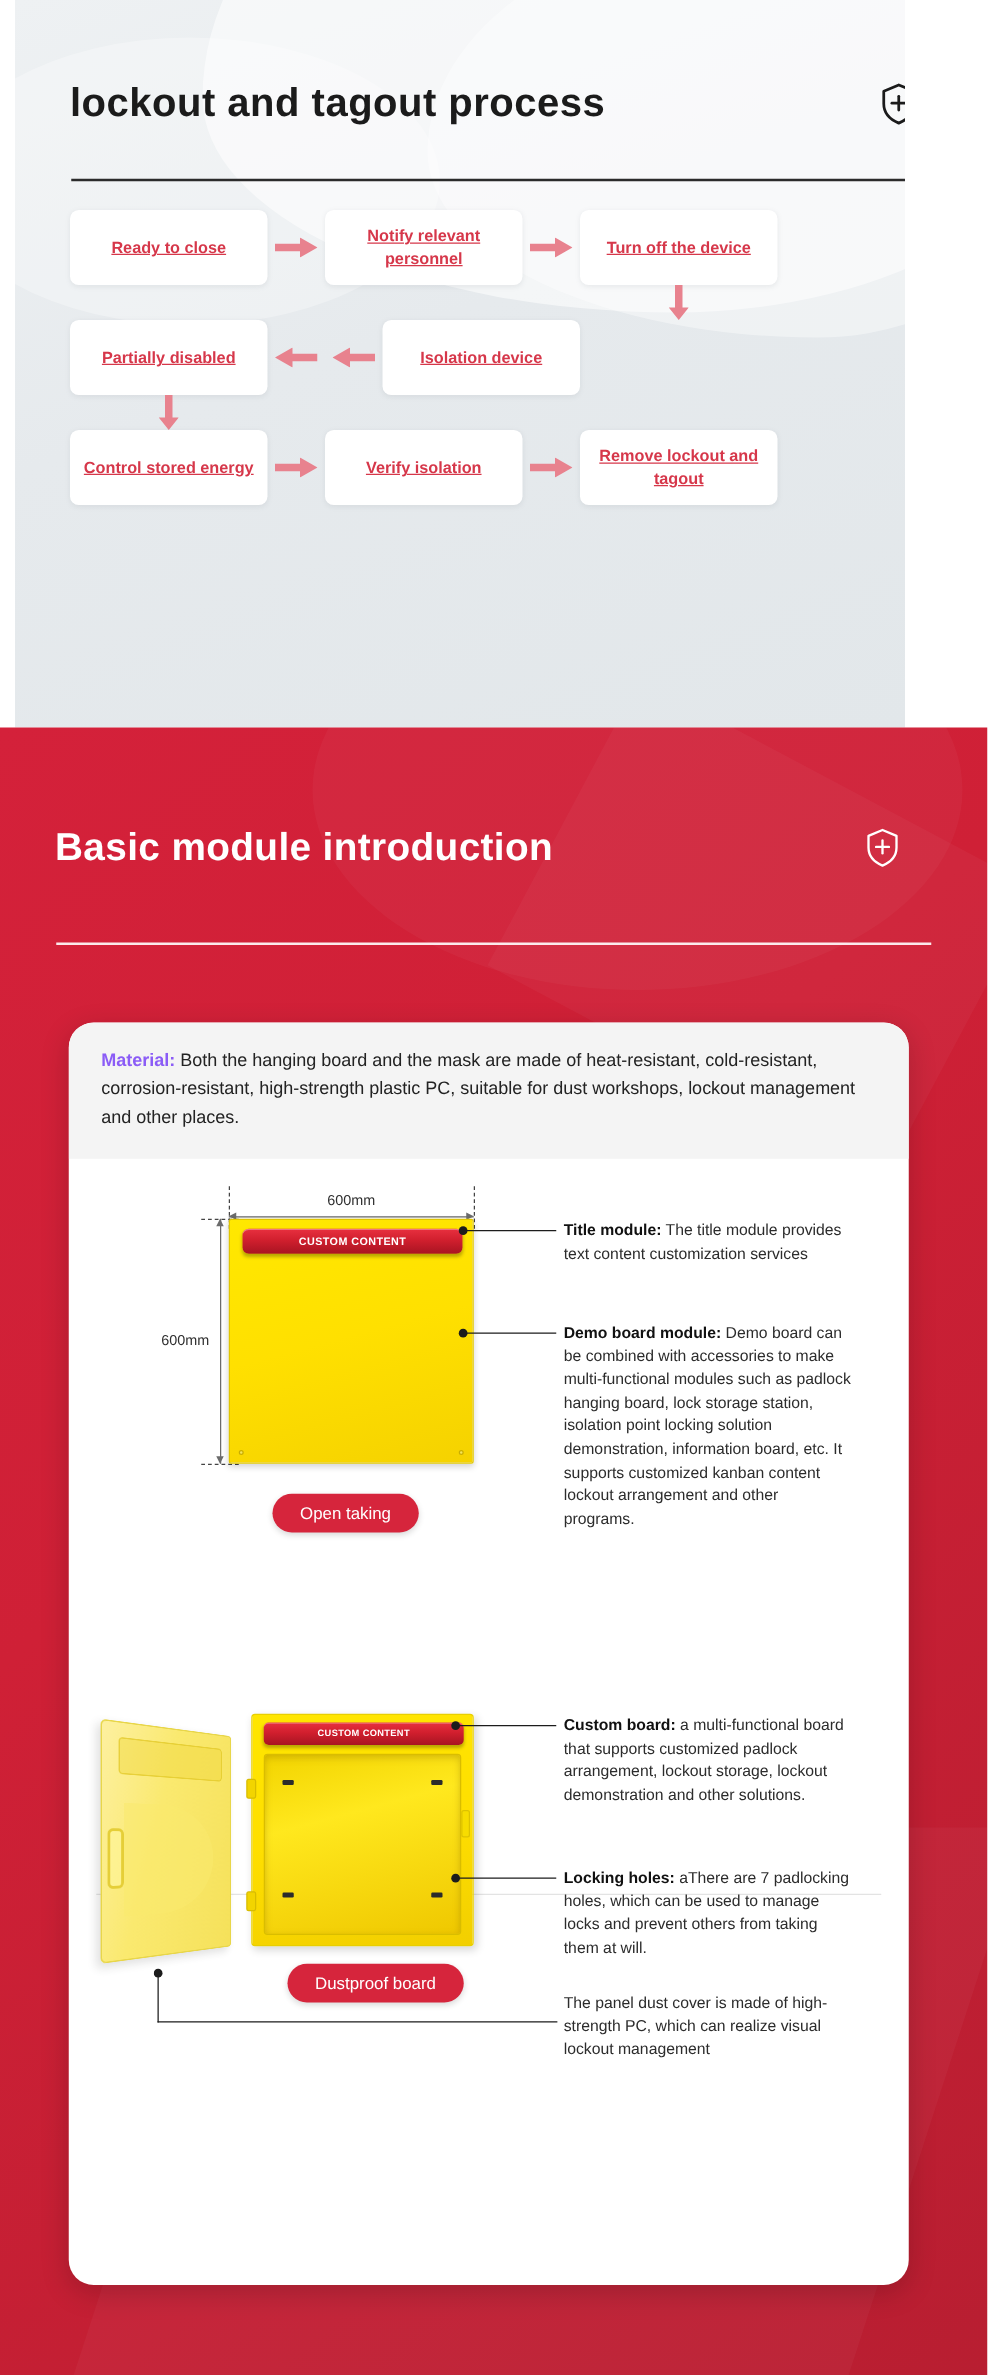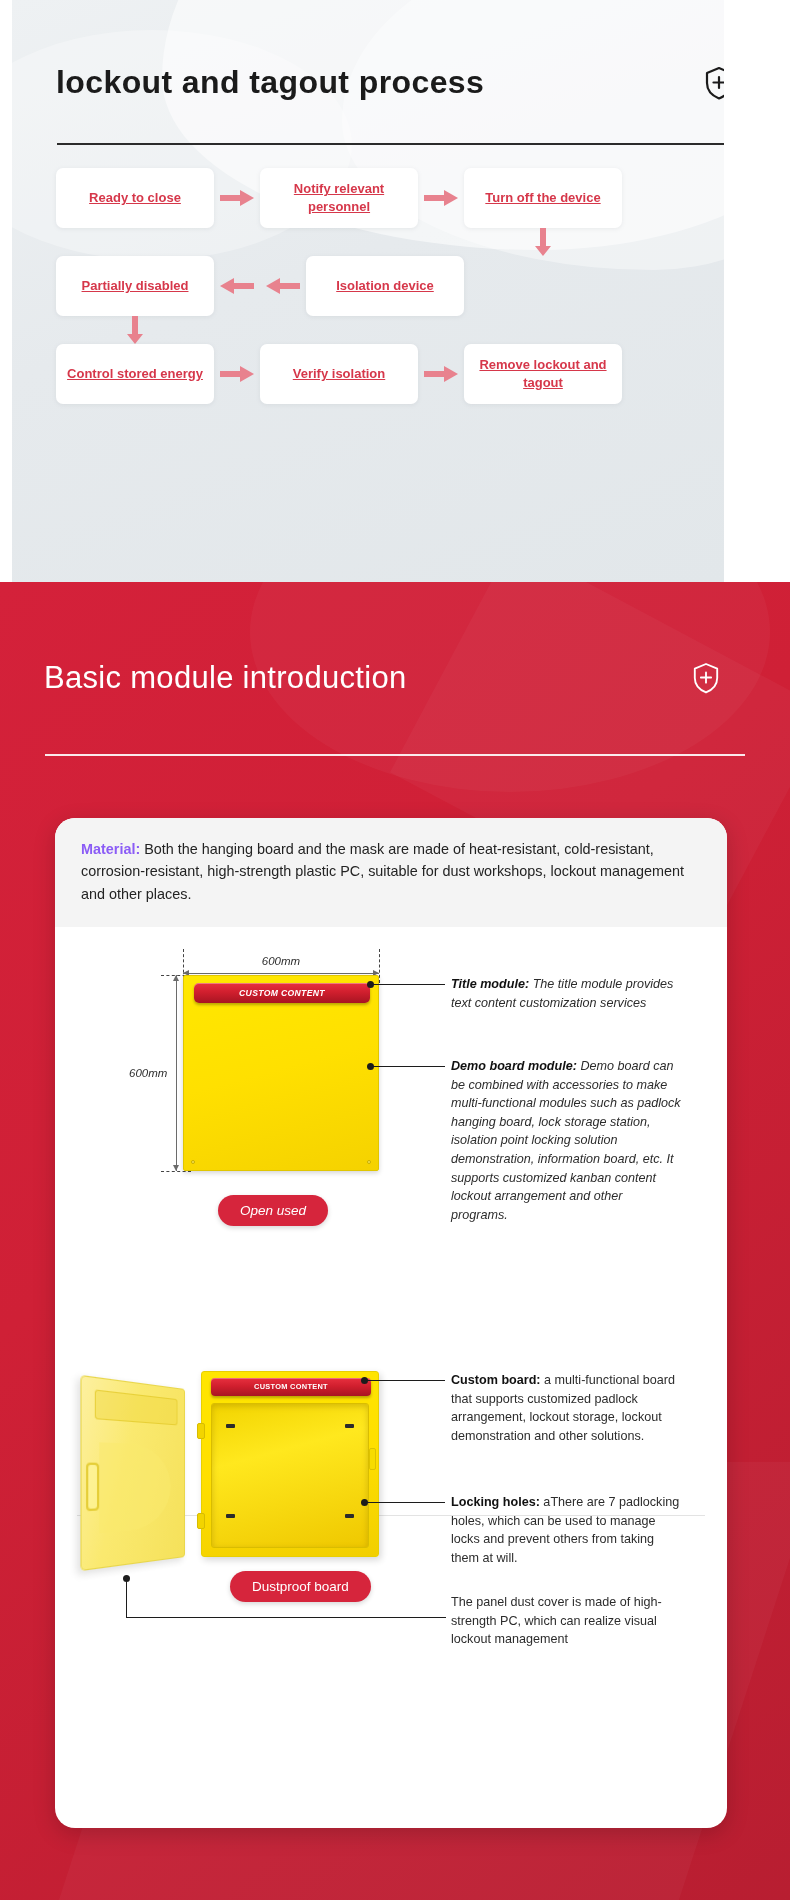--- a/index.html
+++ b/index.html
@@ -123,21 +123,21 @@
   .sec2-head {
     position: absolute;
     left: 44px; top: 660px;
     width: 700px;
     display: flex;
     align-items: center;
     justify-content: space-between;
   }
   .sec2-title {
     font-size: 31px;
-    font-weight: normal;
+    font-weight: bold;
     color: #ffffff;
     letter-spacing: .3px;
     white-space: nowrap;
   }
   .shield-light { width: 28px; height: 32px; flex: 0 0 auto; margin-right: 24px; }
   .rule-light {
     position: absolute;
     left: 45px; top: 754px;
     width: 700px; height: 1.5px;
     background: rgba(255,255,255,0.9);
@@ -168,21 +168,21 @@
     padding: 0;
   }
   .divider {
     position: absolute;
     left: 22px; right: 22px;
     height: 1px;
     background: #e3e3e3;
   }
 
   
-  .d1 { position: relative; height: 400px; font-style: italic; }
+  .d1 { position: relative; height: 400px; }
   .dim-top {
     position: absolute; left: 128px; top: 28px; width: 196px;
     display: flex; flex-direction: column; align-items: center;
   }
   .dim-label { font-size: 11.5px; color: #2f2f2f; margin-bottom: 2px; }
   .dimline-h { position: relative; width: 196px; height: 9px; }
   .dimline-h .bar { position: absolute; left: 0; right: 0; top: 4px; height: 1px; background: #6b6b6b; }
   .dimline-h .hl { position: absolute; top: 1px; width: 0; height: 0;
       border-top: 3.5px solid transparent; border-bottom: 3.5px solid transparent;
       border-right: 6px solid #6b6b6b; left: 0; }
@@ -520,21 +520,21 @@
         <div class="dot" style="left:312px; top:136px;"></div>
         <div class="leader" style="left:318px; top:139px; width:72px;"></div>
 
         <div class="ann" style="left:396px; top:48px;">
           <b>Title module:</b><span> The title module provides text content customization services</span>
         </div>
         <div class="ann" style="left:396px; top:130px;">
           <b>Demo board module:</b><span> Demo board can be combined with accessories to make multi-functional modules such as padlock hanging board, lock storage station, isolation point locking solution demonstration, information board, etc. It supports customized kanban content lockout arrangement and other programs.</span>
         </div>
 
-        <div class="pill" style="left:163px; top:268px;">Open used</div>
+        <div class="pill" style="left:163px; top:268px;">Open taking</div>
       </div>
 
       <div class="divider" style="top:588px;"></div>
 
       <div class="d2">
 
         <div class="door">
           <div class="door-inner"></div>
           <div class="door-curve"></div>
           <div class="door-handle"></div>

